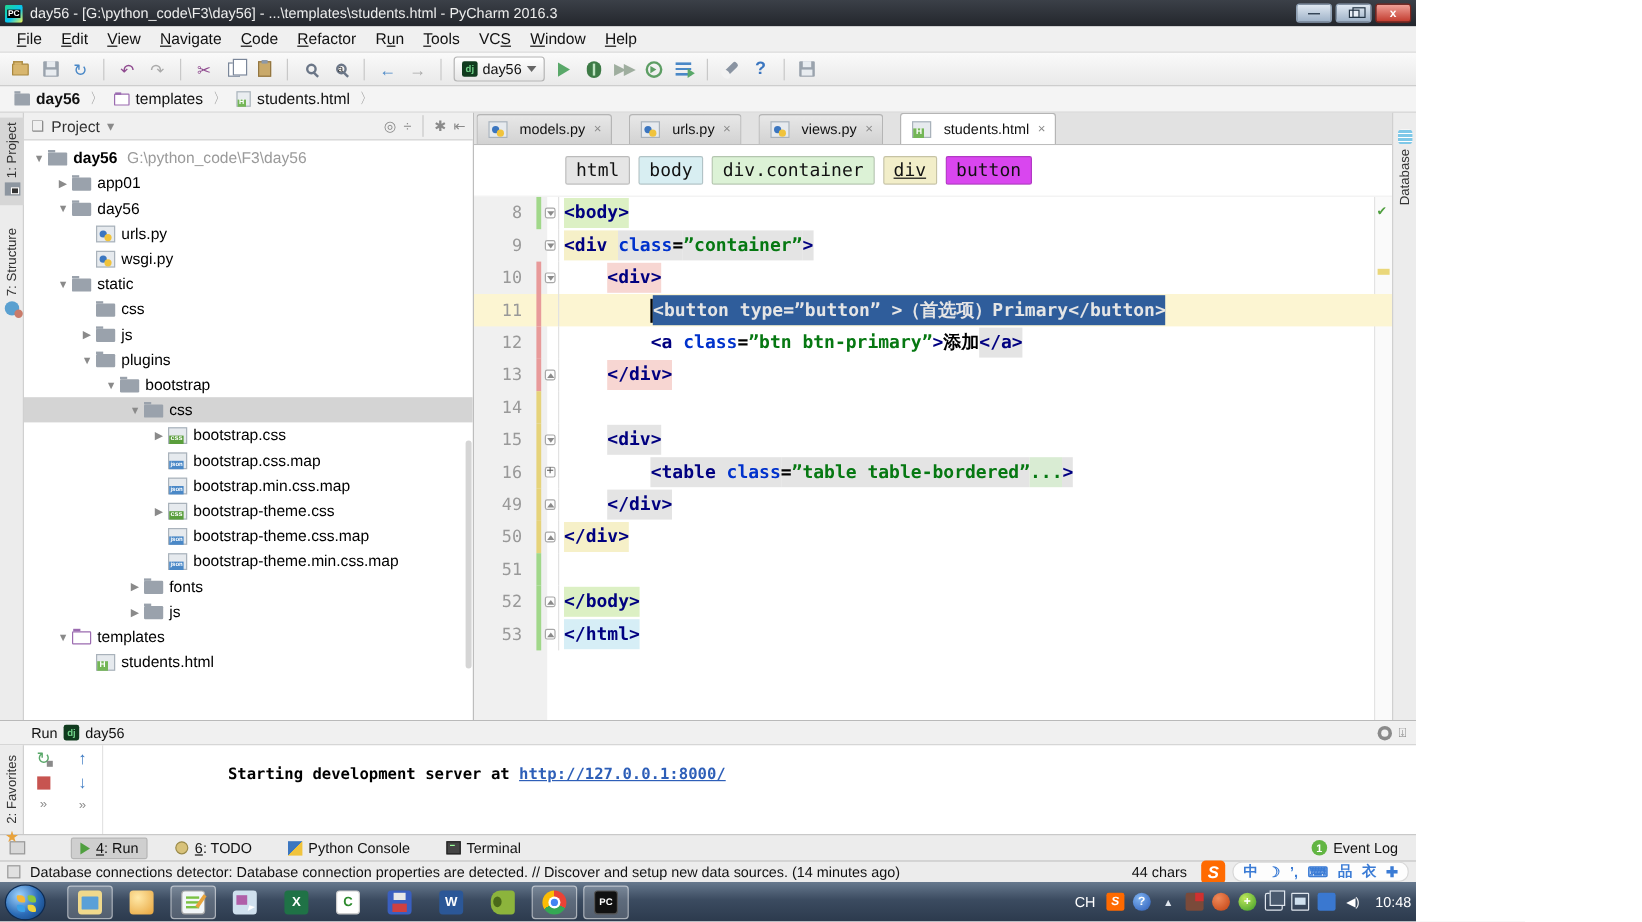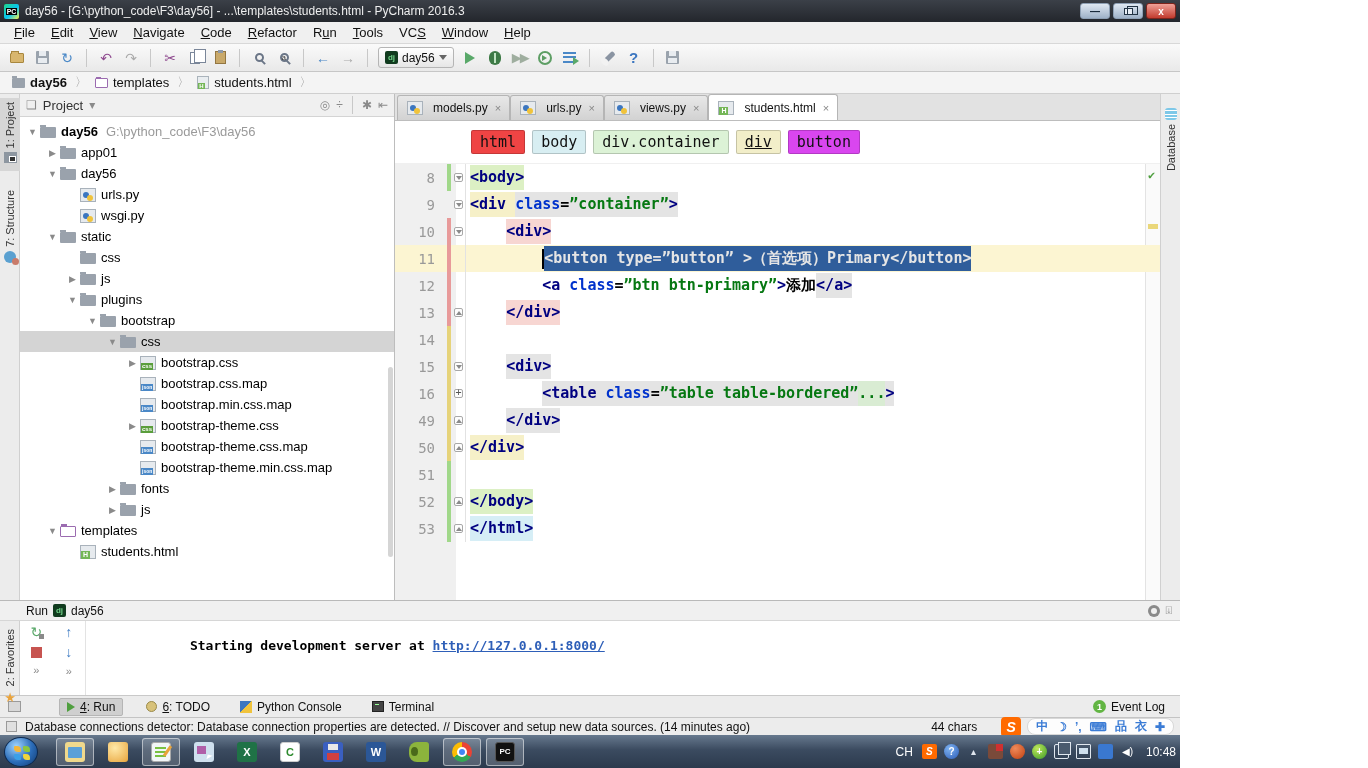--- a/index.html
+++ b/index.html
@@ -104,21 +104,21 @@
   .ic-html{background:#e6eaee;border:1px solid #a9b2bb;height:14px}
   .ic-html:after{content:'H';position:absolute;left:0;bottom:-1px;background:#74b657;color:#fff;font-size:7px;font-weight:bold;padding:0 2px;line-height:8px}
   .tlabel{color:#000}
   .trow.rootb .tlabel{font-weight:bold}
   .tpath{color:#9a9a9a;margin-left:8px}
   .pscroll{position:absolute;right:1px;top:250px;width:5px;height:190px;background:#d5d5d5;border-radius:3px}
 
   
   .editor{flex:1;display:flex;flex-direction:column;background:#fff;min-width:0;position:relative}
   .tabsrow{height:27px;background:#e2e2e2;border-bottom:1px solid #bdbdbd;display:flex;align-items:flex-end;padding-left:2px;flex:none}
-  .etab{display:flex;align-items:center;gap:5px;height:25px;padding:0 8px;border:1px solid #b5b5b5;border-bottom:none;background:linear-gradient(#e8e8e8,#d2d2d2);margin-right:0;font-size:12px;border-radius:3px 3px 0 0}
+  .etab{display:flex;align-items:center;gap:5px;height:25px;padding:0 8px;border:1px solid #b5b5b5;border-bottom:none;background:linear-gradient(#e8e8e8,#d2d2d2);margin-right:14px;font-size:12px;border-radius:3px 3px 0 0}
   .etab.active{background:#fff;height:26px}
   .tclose{color:#888;font-size:11px;margin-left:2px}
   .tagrow{height:43px;background:#fff;display:flex;align-items:center;padding-left:76px;gap:7px;flex:none;border-bottom:1px solid #f0f0f0}
   .tagchip{font-family:"DejaVu Sans Mono",monospace;font-size:15px;padding:2px 8px;border:1px solid rgba(0,0,0,.18);border-radius:2px}
   .code{flex:1;position:relative;overflow:hidden;font-family:"DejaVu Sans Mono",monospace;font-size:15px;font-weight:bold}
   .cl{height:27px;display:flex;align-items:center}
   .cl.cur{background:#fcf5d2}
   .ln{width:40px;text-align:right;color:#999;font-size:14px;font-weight:normal;flex:none}
   .chg{width:4px;height:27px;margin-left:12px;flex:none}
   .chg.cg{background:#a1d88a}.chg.cr{background:#e89a9a}.chg.cy{background:#e6d37a}
@@ -508,21 +508,21 @@
           <span class="tclose">×</span>
         </div>
           <div class="etab active">
           <span class="ticon ic-html"></span>
           <span>students.html</span>
           <span class="tclose">×</span>
         </div>
         </div>
       <div class="tagrow">
 
-      <span class="tagchip" style="background: #ef4444;">html</span>
+      <span class="tagchip" style="background: #e5e5e5;">html</span>
           <span class="tagchip" style="background: rgb(216, 238, 242);">body</span>
           <span class="tagchip" style="background: rgb(220, 242, 214);">div.container</span>
           <span class="tagchip" style="background: rgb(242, 238, 201); text-decoration: underline;">div</span>
           <span class="tagchip" style="background: #d946ef;">button</span>
         </div>
       <div class="code">
         <div class="gutterbg" style="z-index:0"></div>
         <div style="position:relative;z-index:1">
 
         <div class="cl">
@@ -711,21 +711,21 @@
     <span class="grow"></span>
     <div class="bitem">
       <span class="evbadge">1</span>
       <span>Event Log</span>
     </div>
   </div>
 
   <div class="statusbar">
     <span class="sq-ic"></span>
     <span class="msg">Database connections detector: Database connection properties are detected. // Discover and setup new data sources. (14 minutes ago)</span>
-    <span style="margin-right:16px;white-space:nowrap">44 chars</span>
+    <span style="margin-right:4px;white-space:nowrap">44 chars</span>
     <span class="sgo">S</span>
     <div class="imebar">
 
     <span class="imeg">中</span>
         <span class="imeg">☽</span>
         <span class="imeg">’,</span>
         <span class="imeg">⌨</span>
         <span class="imeg">品</span>
         <span class="imeg">衣</span>
         <span class="imeg">✚</span>

